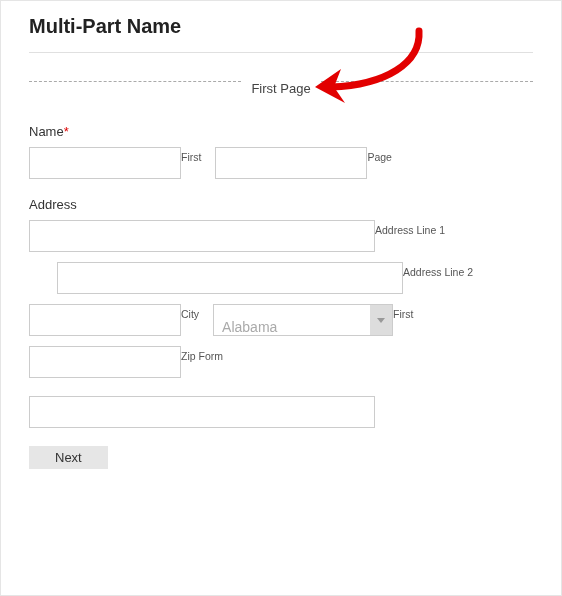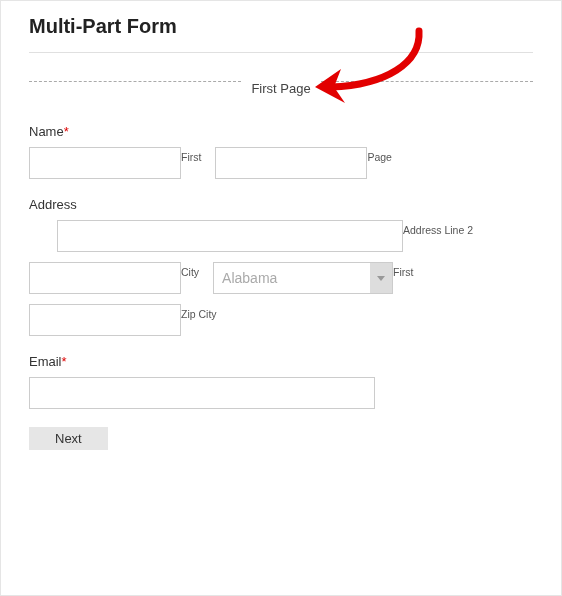--- a/index.html
+++ b/index.html
@@ -69,21 +69,21 @@
   .addr-wide { width: 346px; }
   .city-input { width: 152px; }
   .zip-input { width: 152px; }
   .state-wrap {
     position: relative;
     width: 180px;
     height: 32px;
     border: 1px solid #ccc;
     background: #fff;
     display: flex;
-    align-items: center;
+    align-items: flex-end;
   }
   .state-value {
     flex: 1;
     padding: 0 8px;
     font-size: 14px;
     color: #aaa;
   }
   .state-btn {
     width: 22px;
     height: 30px;
@@ -106,21 +106,21 @@
     top: 24px;
     left: 300px;
     pointer-events: none;
   }
 </style>
 </head>
 <body>
 
 <div class="page">
 
-  <h2 class="title">Multi-Part Form</h2>
+  <h2 class="title">Multi-Part Name</h2>
   <hr class="hr-solid">
 
   <div class="dashed-wrap">
     <div class="dashed-line"></div>
     <span class="dashed-label">First Page</span>
     <div class="dashed-line"></div>
   </div>
 
   
   <div class="field-group">
@@ -135,20 +135,24 @@
       <div class="col">
         <input type="text" class="name-input" style="">
         <span class="sublabel">Page</span>
       </div>
     </div>
   </div>
 
   
   <div class="field-group">
     <span class="label">Address</span>
+    <div class="col" style="margin-bottom:10px;">
+      <input type="text" class="addr-wide" style="">
+      <span class="sublabel">Address Line 1</span>
+    </div>
     <div class="col" style="margin-bottom:10px;padding-left:28px;">
       <input type="text" class="addr-wide" style="">
       <span class="sublabel">Address Line 2</span>
     </div>
     <div class="row" style="margin-bottom:10px;">
       <div class="col">
         <input type="text" class="city-input" style="">
         <span class="sublabel">City</span>
       </div>
       <div class="col">
@@ -158,29 +162,26 @@
             <svg width="8" height="5" viewBox="0 0 8 5">
                 <path d="M0 0 L8 0 L4 5 Z" fill="#999"></path>
               </svg>
           </span>
         </div>
         <span class="sublabel">First</span>
       </div>
     </div>
     <div class="col">
       <input type="text" class="zip-input" style="">
-      <span class="sublabel">Zip City</span>
+      <span class="sublabel">Zip Form</span>
     </div>
   </div>
 
   
   <div class="field-group">
-    <span class="label">
-      <span>Email</span><span class="req">*</span>
-    </span>
     <input type="text" class="addr-wide" style="">
   </div>
 
   <button class="next-btn">Next</button>
 
   
   <svg class="arrow-overlay" width="130" height="95" viewBox="0 0 130 95">
     <path d="M118 6 C 120 38, 85 60, 30 62" stroke="#e20000" stroke-width="7" fill="none" stroke-linecap="round"></path>
     <path d="M40 44 L14 62 L44 78 L33 62 Z" fill="#e20000"></path>
   </svg>

